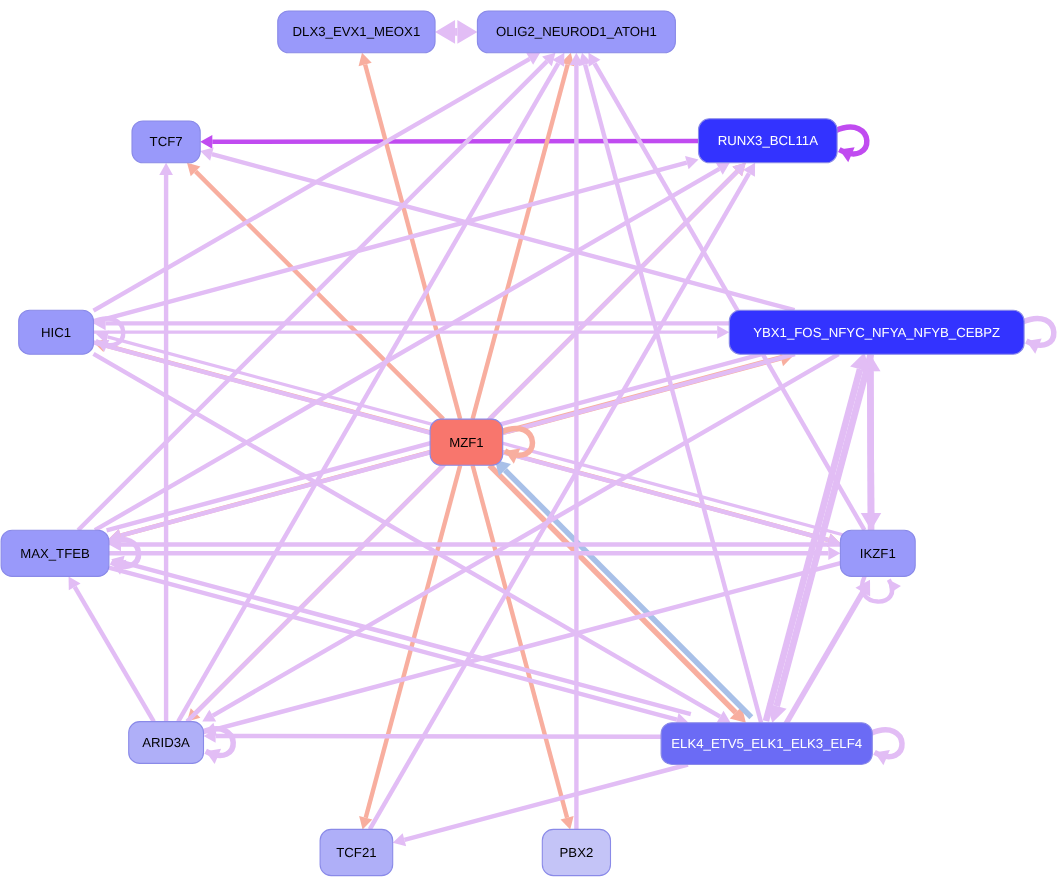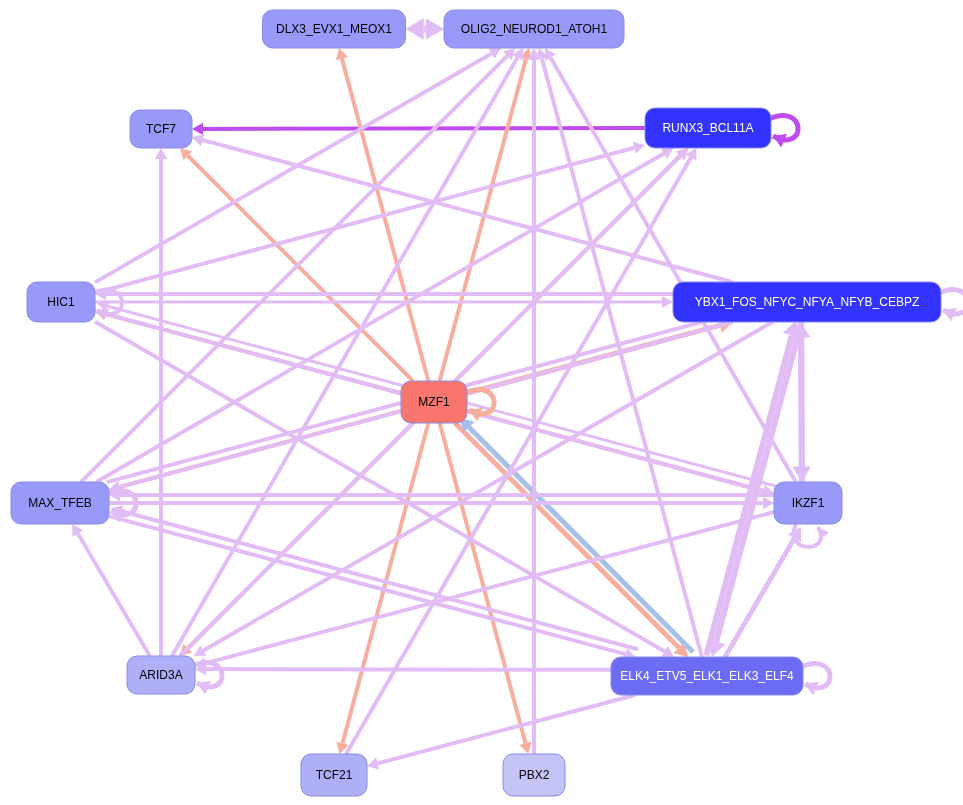--- a/index.html
+++ b/index.html
@@ -10,21 +10,21 @@
   }
   body {
     width: 963px;
     height: 805px;
     position: relative;
     overflow: hidden;
     font-family: "Liberation Sans", sans-serif;
   }
   #graph-root {
     position: absolute;
-    left: 10px; top: 0;
+    left: 0; top: 0;
     width: 942px;
     height: 805px;
   }
   svg#network-svg {
     position: absolute;
     left: 0; top: 0;
     width: 963px;
     height: 805px;
     display: block;
   }

